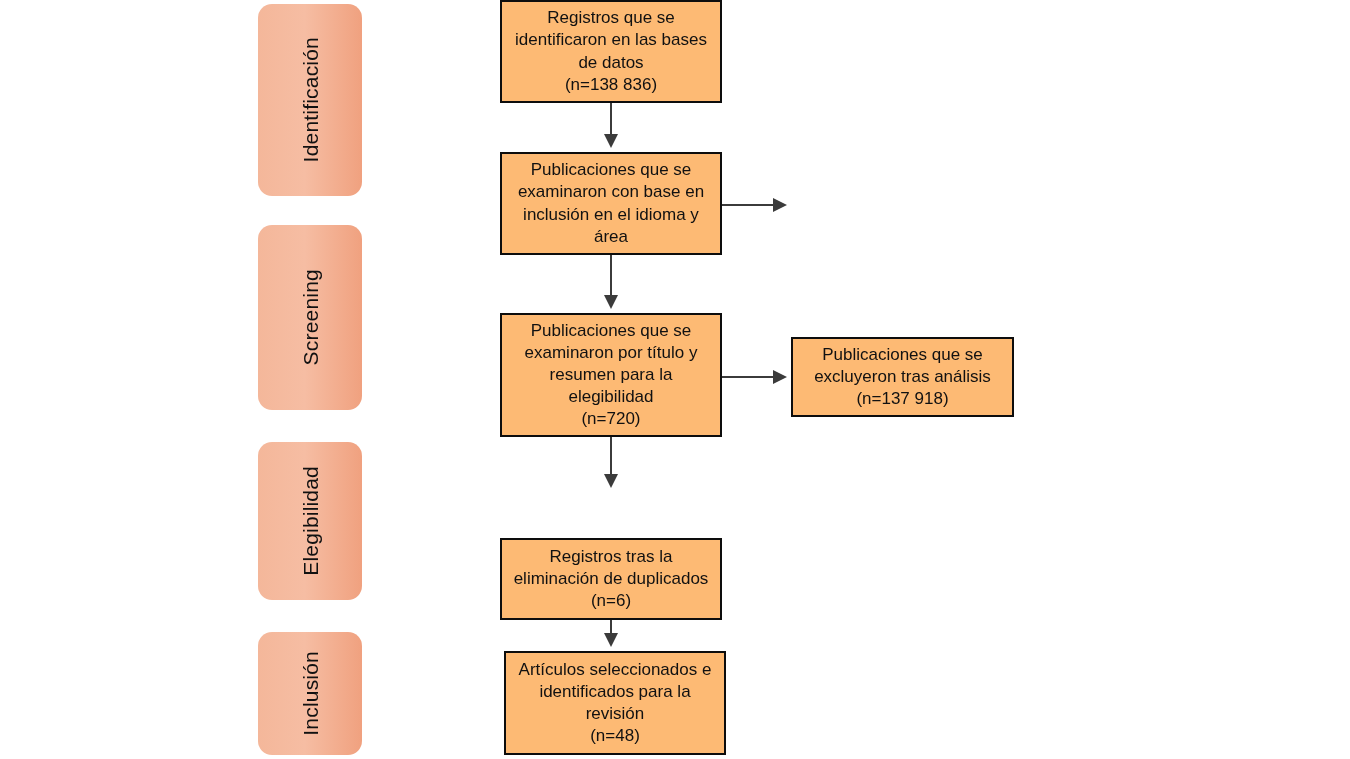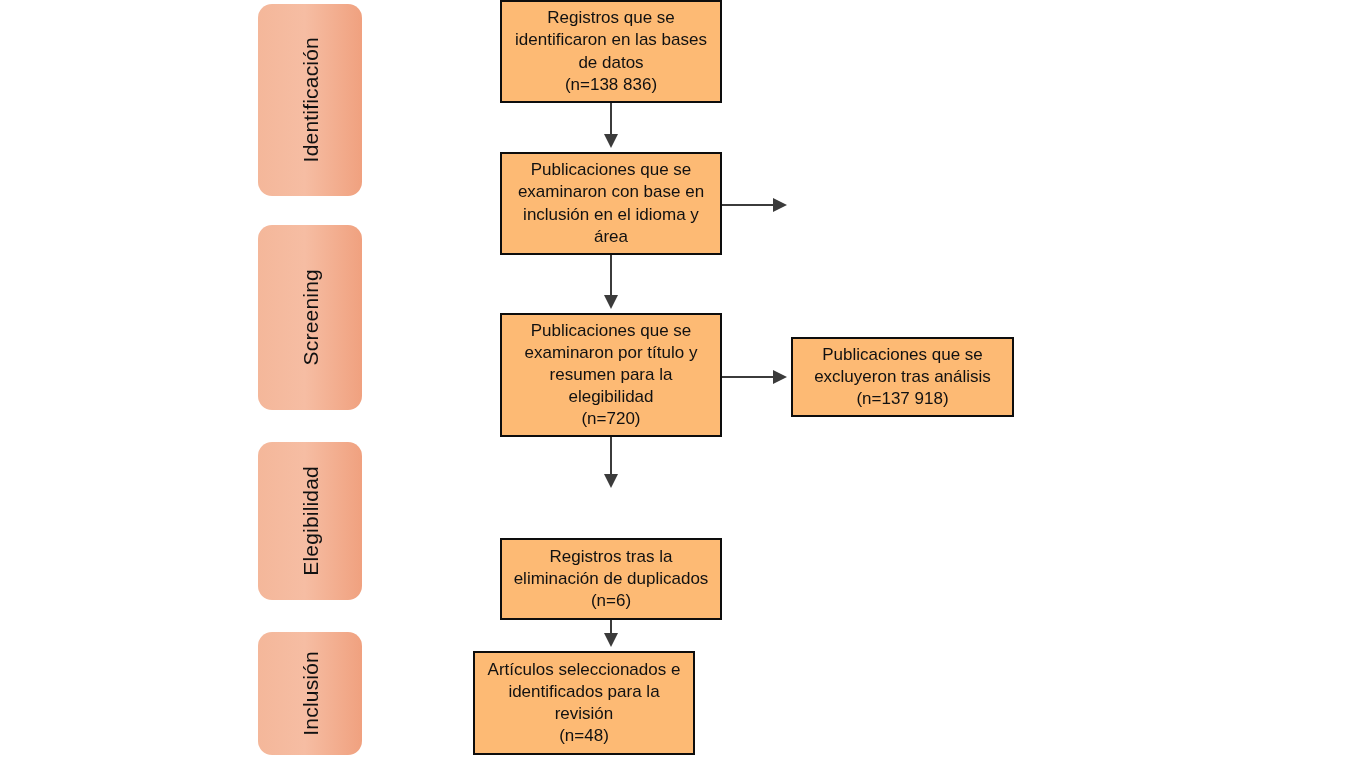--- a/index.html
+++ b/index.html
@@ -66,21 +66,21 @@
     color: #111111;
     padding: 0 7px;
     white-space: pre-line;
   }
 
   
   #box-identificados { left: 500px; top: 0px;   width: 222px; height: 103px; }
   #box-idioma-area   { left: 500px; top: 152px; width: 222px; height: 103px; }
   #box-titulo-resumen{ left: 500px; top: 313px; width: 222px; height: 124px; }
   #box-duplicados    { left: 500px; top: 492px; width: 222px; height: 82px; margin-top: 46px;  }
-  #box-seleccionados { left: 473px; top: 651px; width: 222px; height: 104px; }
+  #box-seleccionados { left: 504px; top: 651px; width: 222px; height: 104px; }
 
   
   #box-documentos-excluidos { left: 791px; top: 166px; width: 194px; height: 78px; }
   #box-excluidos-analisis   { left: 791px; top: 337px; width: 223px; height: 80px; }
 
   
   .connector {
     position: absolute;
     left: 0;
     top: 0;

